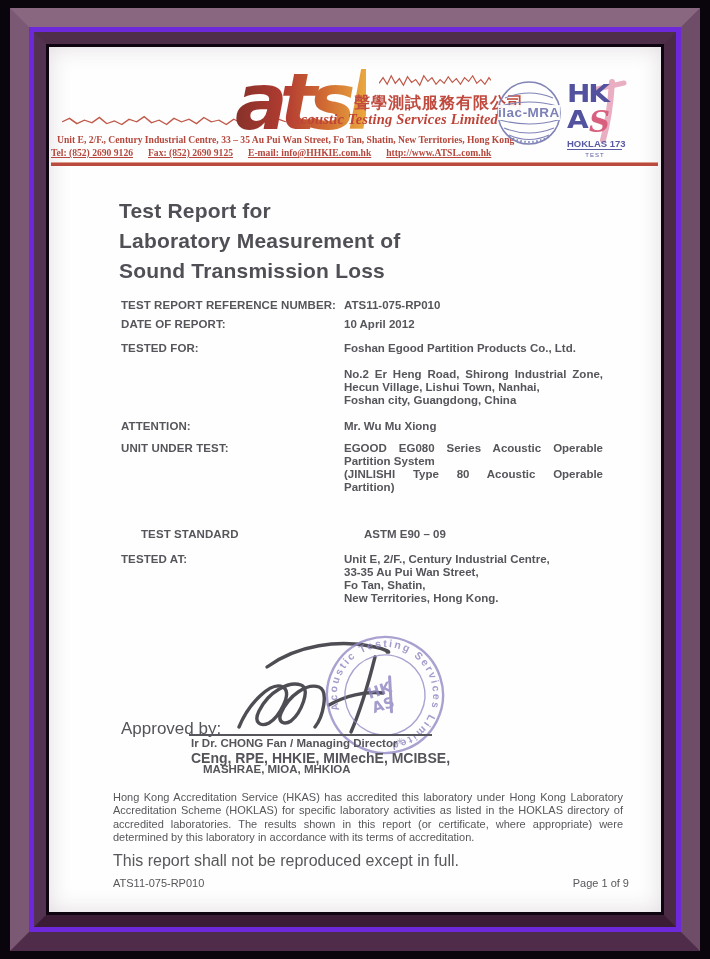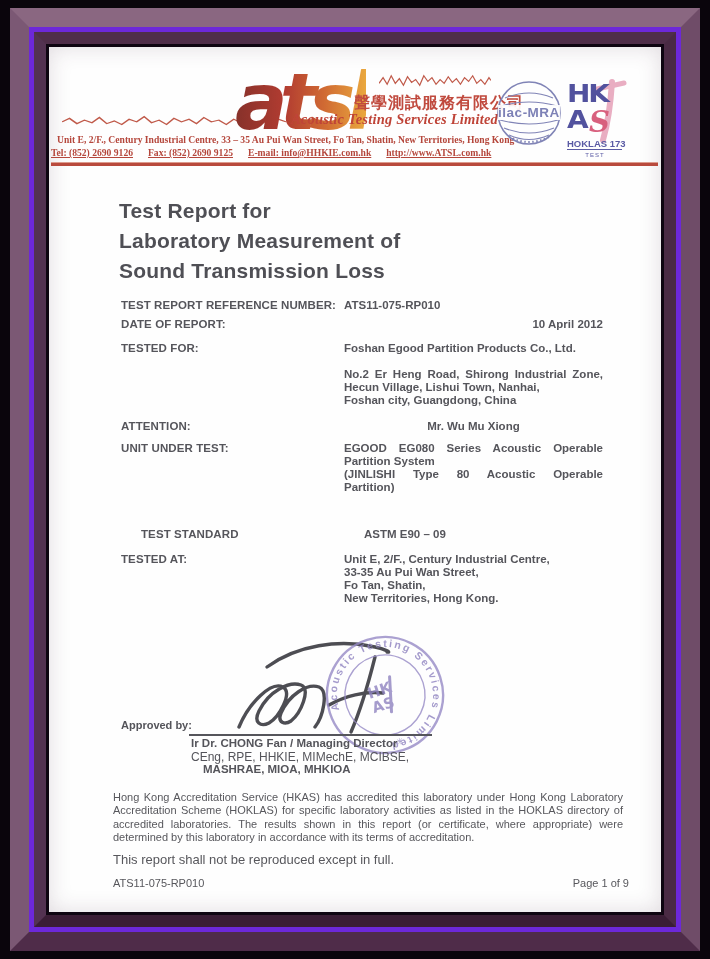--- a/index.html
+++ b/index.html
@@ -53,36 +53,36 @@
       line-height:30px; color:#4f4f55; letter-spacing:.2px; }
 
   
   .row  { position:absolute; left:72px; width:482px; font-size:11.5px;
       font-weight:bold; line-height:13px; color:#55555b; }
   .lbl  { position:absolute; left:0; top:0; letter-spacing:.1px; }
   .val  { margin-left:223px; }
   .val div { min-height:13px; }
   .jl   { text-align:justify; text-align-last:justify; }
   .sp   { height:11px; }
-  .r1 { top:252px; } .r2 { top:271px;text-align:right; } .r3 { top:295px; }
-  .r4 { top:373px;text-align:center; } .r5 { top:395px; } .r6 { top:481px;margin-left:20px; } .r7 { top:506px; }
+  .r1 { top:252px; } .r2 { top:271px; } .r3 { top:295px; }
+  .r4 { top:373px; } .r5 { top:395px; } .r6 { top:481px;margin-left:20px; } .r7 { top:506px; }
 
   
   .sig-script { left:130px; top:578px; }
   .sig-line   { left:140px; top:687px; width:243px; height:2px; background:#55555b; }
-  .approved   { left:72px;  top:672px; font-size:11px; font-weight:bold; }
+  .approved   { left:72px;  top:672px; font-size:17px; font-weight:normal; }
   .sig-name   { left:142px; top:690px; font-size:11.5px; font-weight:bold; }
-  .sig-quals1 { left:142px; top:703px; font-size:12px; font-weight:normal; }
+  .sig-quals1 { left:142px; top:703px; font-size:14px; font-weight:bold; }
   .sig-quals2 { left:154px; top:716px; font-size:11.5px; font-weight:bold; }
   .stamp      { left:274px; top:586px; opacity:.8; }
 
   
   .accred { left:64px; top:744px; width:510px; font-size:11px; line-height:13.3px;
       text-align:justify; color:#57575c; }
-  .note   { left:64px; top:805px; font-size:13px; color:#57575c; }
+  .note   { left:64px; top:805px; font-size:16px; color:#57575c; }
   .refrow { left:64px; right:32px; top:830px; display:flex;
       justify-content:space-between; font-size:11px; color:#57575c; }
 </style>
 </head>
 <body>
 
 <div class="frame">
  <div class="f2">
   <div class="f2i">
    <div class="f4">

